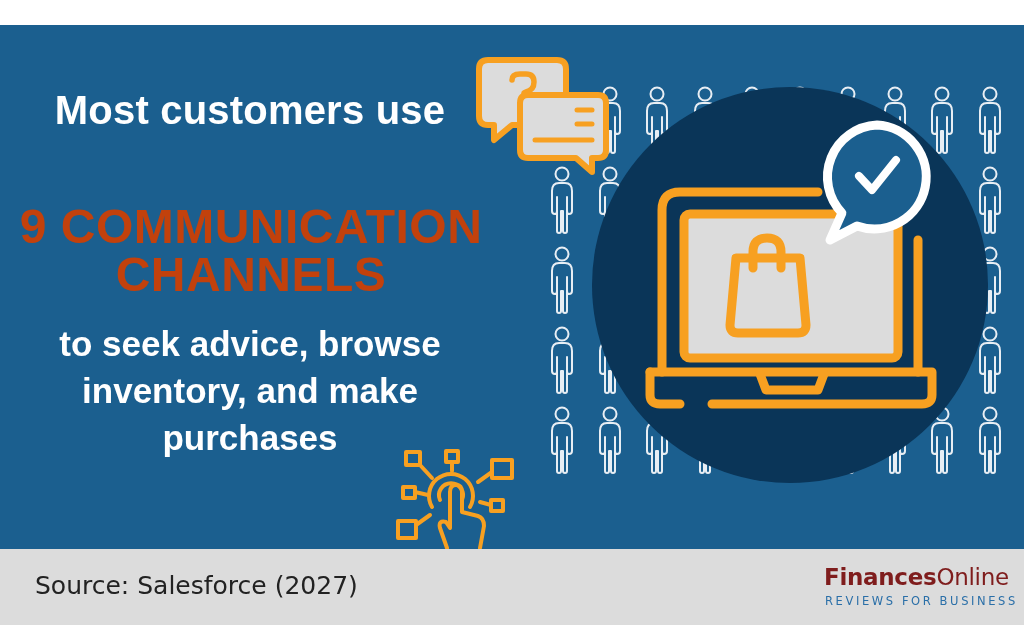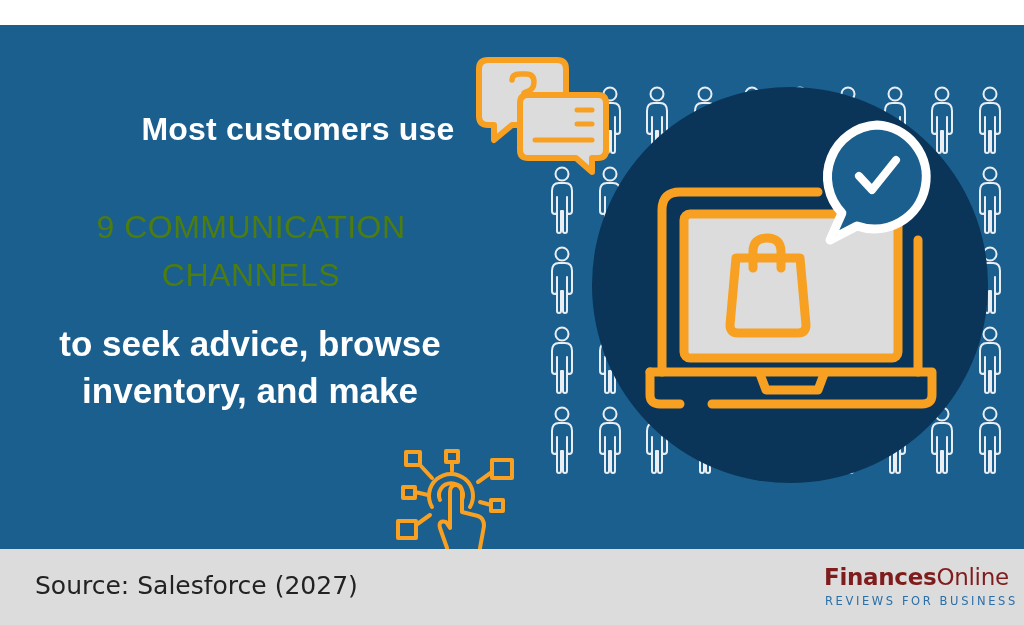--- a/index.html
+++ b/index.html
@@ -1,22 +1,22 @@
 <!DOCTYPE html>
 <html><head>
 <meta charset="utf-8">
 <style>
   html, body { margin: 0; padding: 0; }
   body { width: 1024px; height: 625px; position: relative; overflow: hidden; background: #ffffff; font-family: "Liberation Sans", "DejaVu Sans", sans-serif; }
   .top-band { position: absolute; left: 0; top: 0; width: 1024px; height: 25px; background: #ffffff; }
   .panel { position: absolute; left: 0; top: 25px; width: 1024px; height: 524px; background: #1b5f8f; overflow: hidden; }
   .footer { position: absolute; left: 0; top: 549px; width: 1024px; height: 76px; background: #dcdcdc; }
   .headline { position: absolute; left: 0; width: 500px; text-align: center; color: #ffffff; font-weight: bold; }
-  .lead { top: 106px; font-size: 32px; line-height: 47px; letter-spacing: 0.2px; margin-left: 48px; }
-  .hero { top: 203px; font-size: 32px; line-height: 48px; color: #4d7c0f; font-weight: normal; letter-spacing: 0.5px; left: 0; width: 502px; }
+  .lead { top: 87px; font-size: 40px; line-height: 47px; letter-spacing: 0.2px; }
+  .hero { top: 203px; font-size: 48px; line-height: 48px; color: #c2410c; font-weight: bold; letter-spacing: 0.5px; left: 0; width: 502px; }
   .tail { top: 320px; font-size: 35px; line-height: 47px; }
   .line { display: block; white-space: nowrap; }
   .art { position: absolute; left: 0; top: 0; }
   .source { position: absolute; left: 35px; top: 571px; font-size: 25px; color: #222222; font-family: "DejaVu Sans", sans-serif; }
   .brand { position: absolute; left: 742px; top: 560px; width: 270px; height: 56px; }
   .brand-name { position: absolute; left: 82px; top: 4px; font-size: 23px; color: #7f1d1d; white-space: nowrap; font-family: "DejaVu Sans", sans-serif; letter-spacing: -0.3px; }
   .brand-name b { font-weight: bold; }
   .brand-name span { font-weight: normal; }
   .brand-tag { position: absolute; left: 83px; top: 34px; font-size: 11.5px; color: #2a6fa8; letter-spacing: 2.6px; white-space: nowrap; font-family: "DejaVu Sans", sans-serif; }
 </style>
@@ -144,20 +144,21 @@
 </div>
 
 <div class="headline hero">
   <span class="line">9 COMMUNICATION</span>
   <span class="line">CHANNELS</span>
 </div>
 
 <div class="headline tail">
   <span class="line">to seek advice, browse</span>
   <span class="line">inventory, and make</span>
+  <span class="line">purchases</span>
 </div>
 
 <div class="footer"></div>
 <div class="source">Source: Salesforce (2027)</div>
 
 <div class="brand">
   <div class="brand-name"><b>Finances</b><span>Online</span></div>
   <div class="brand-tag">REVIEWS FOR BUSINESS</div>
 </div>
 

